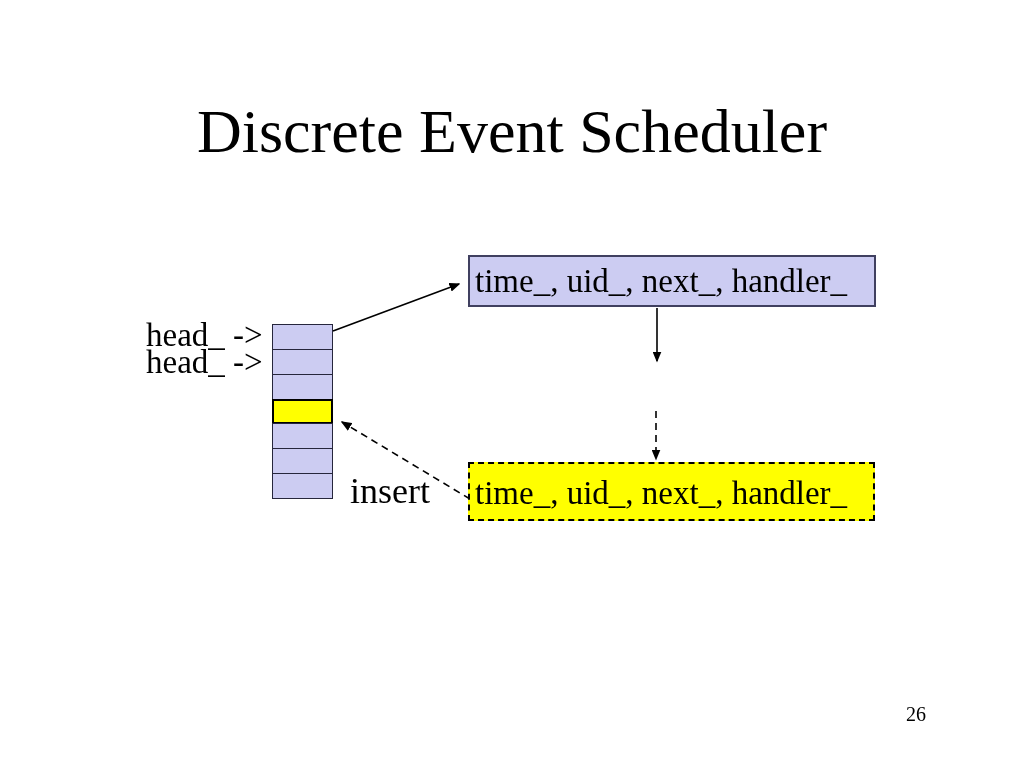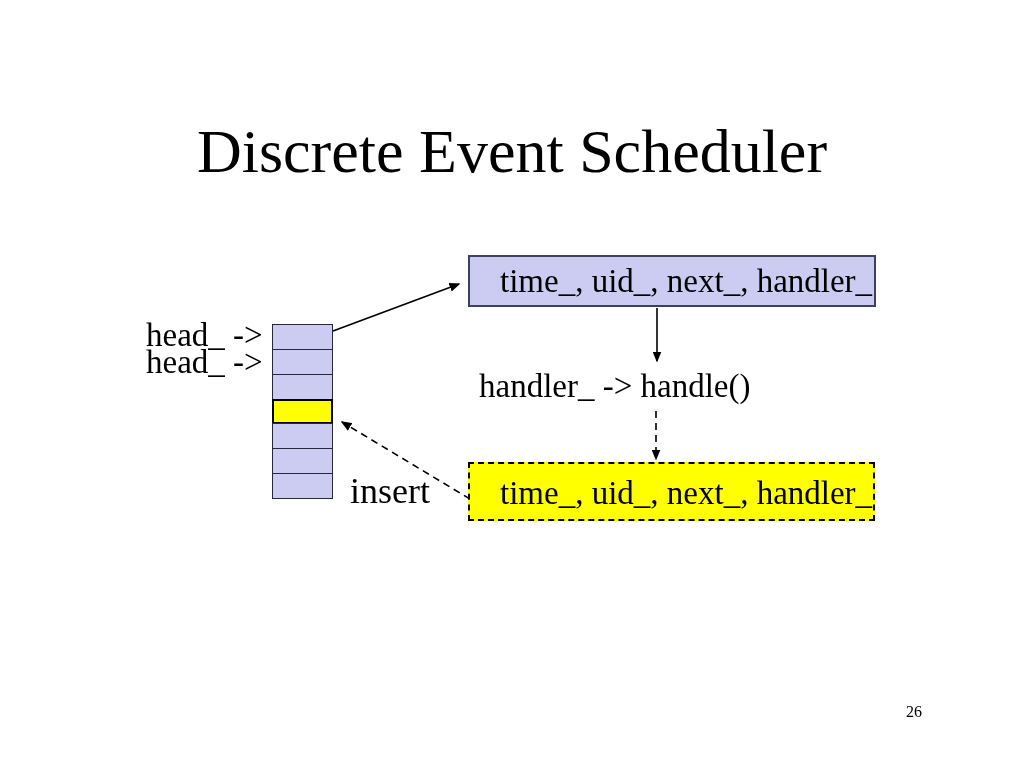--- a/index.html
+++ b/index.html
@@ -7,40 +7,40 @@
   .slide {
     position: relative;
     width: 1024px;
     height: 768px;
     background: #ffffff;
     overflow: hidden;
     color: var(--text, #000);
   }
   .title {
     position: absolute;
-    top: 120px; left: 0;
+    top: 100px; left: 0;
     width: 1024px;
     margin: 0;
     text-align: center;
     font-size: 62px;
     font-weight: normal;
     line-height: 1;
     color: var(--text, #000);
   }
   .label {
     position: absolute;
     line-height: 1;
     white-space: nowrap;
     color: var(--text, #000);
   }
   .head1 { left: 146px; top: 319px; font-size: 33px; }
   .head2 { left: 146px; top: 346px; font-size: 33px; }
   .handler-call { left: 479px; top: 370px; font-size: 33px; }
   .insert { left: 350px; top: 473px; font-size: 36px; }
-  .page-number { left: 906px; top: 704px; font-size: 16px; font-family: Liberation Serif, serif; }
+  .page-number { left: 906px; top: 704px; font-size: 20px; font-family: Liberation Serif, serif; }
 
   .queue {
     position: absolute;
     left: 272px; top: 324px;
     width: 61px;
     display: flex;
     flex-direction: column;
   }
   .cell {
     box-sizing: border-box;
@@ -56,21 +56,21 @@
     height: 25px;
   }
 
   .box {
     position: absolute;
     box-sizing: border-box;
     display: flex;
     align-items: center;
     font-size: 33px;
     line-height: 1;
-    padding-left: 30px;
+    padding-left: 5px;
     white-space: nowrap;
     color: var(--text, #000);
   }
   .event-record-box {
     left: 468px; top: 255px;
     width: 408px; height: 52px;
     background: var(--box-fill, #ccccf2);
     border: 2px solid var(--box-border, #404060);
   }
   .new-event-box {
@@ -118,21 +118,20 @@
       </marker>
     </defs>
     <line x1="333" y1="331" x2="459" y2="284" marker-end="url(#ah)"></line>
     <line x1="657" y1="308" x2="657" y2="361" marker-end="url(#ah)"></line>
     <line class="dashed" x1="656" y1="411" x2="656" y2="459" marker-end="url(#ah)"></line>
     <line class="dashed" x1="470" y1="499" x2="342" y2="422" marker-end="url(#ah)"></line>
   </svg>
 
   <div class="box event-record-box">time_, uid_, next_, handler_</div>
 
-  <div class="label handler-call">handler_ -&gt; handle()</div>
 
   <div class="box new-event-box">time_, uid_, next_, handler_</div>
 
   <div class="label insert">insert</div>
 
   <div class="label page-number">26</div>
 
 </div>
 
 </body></html>

